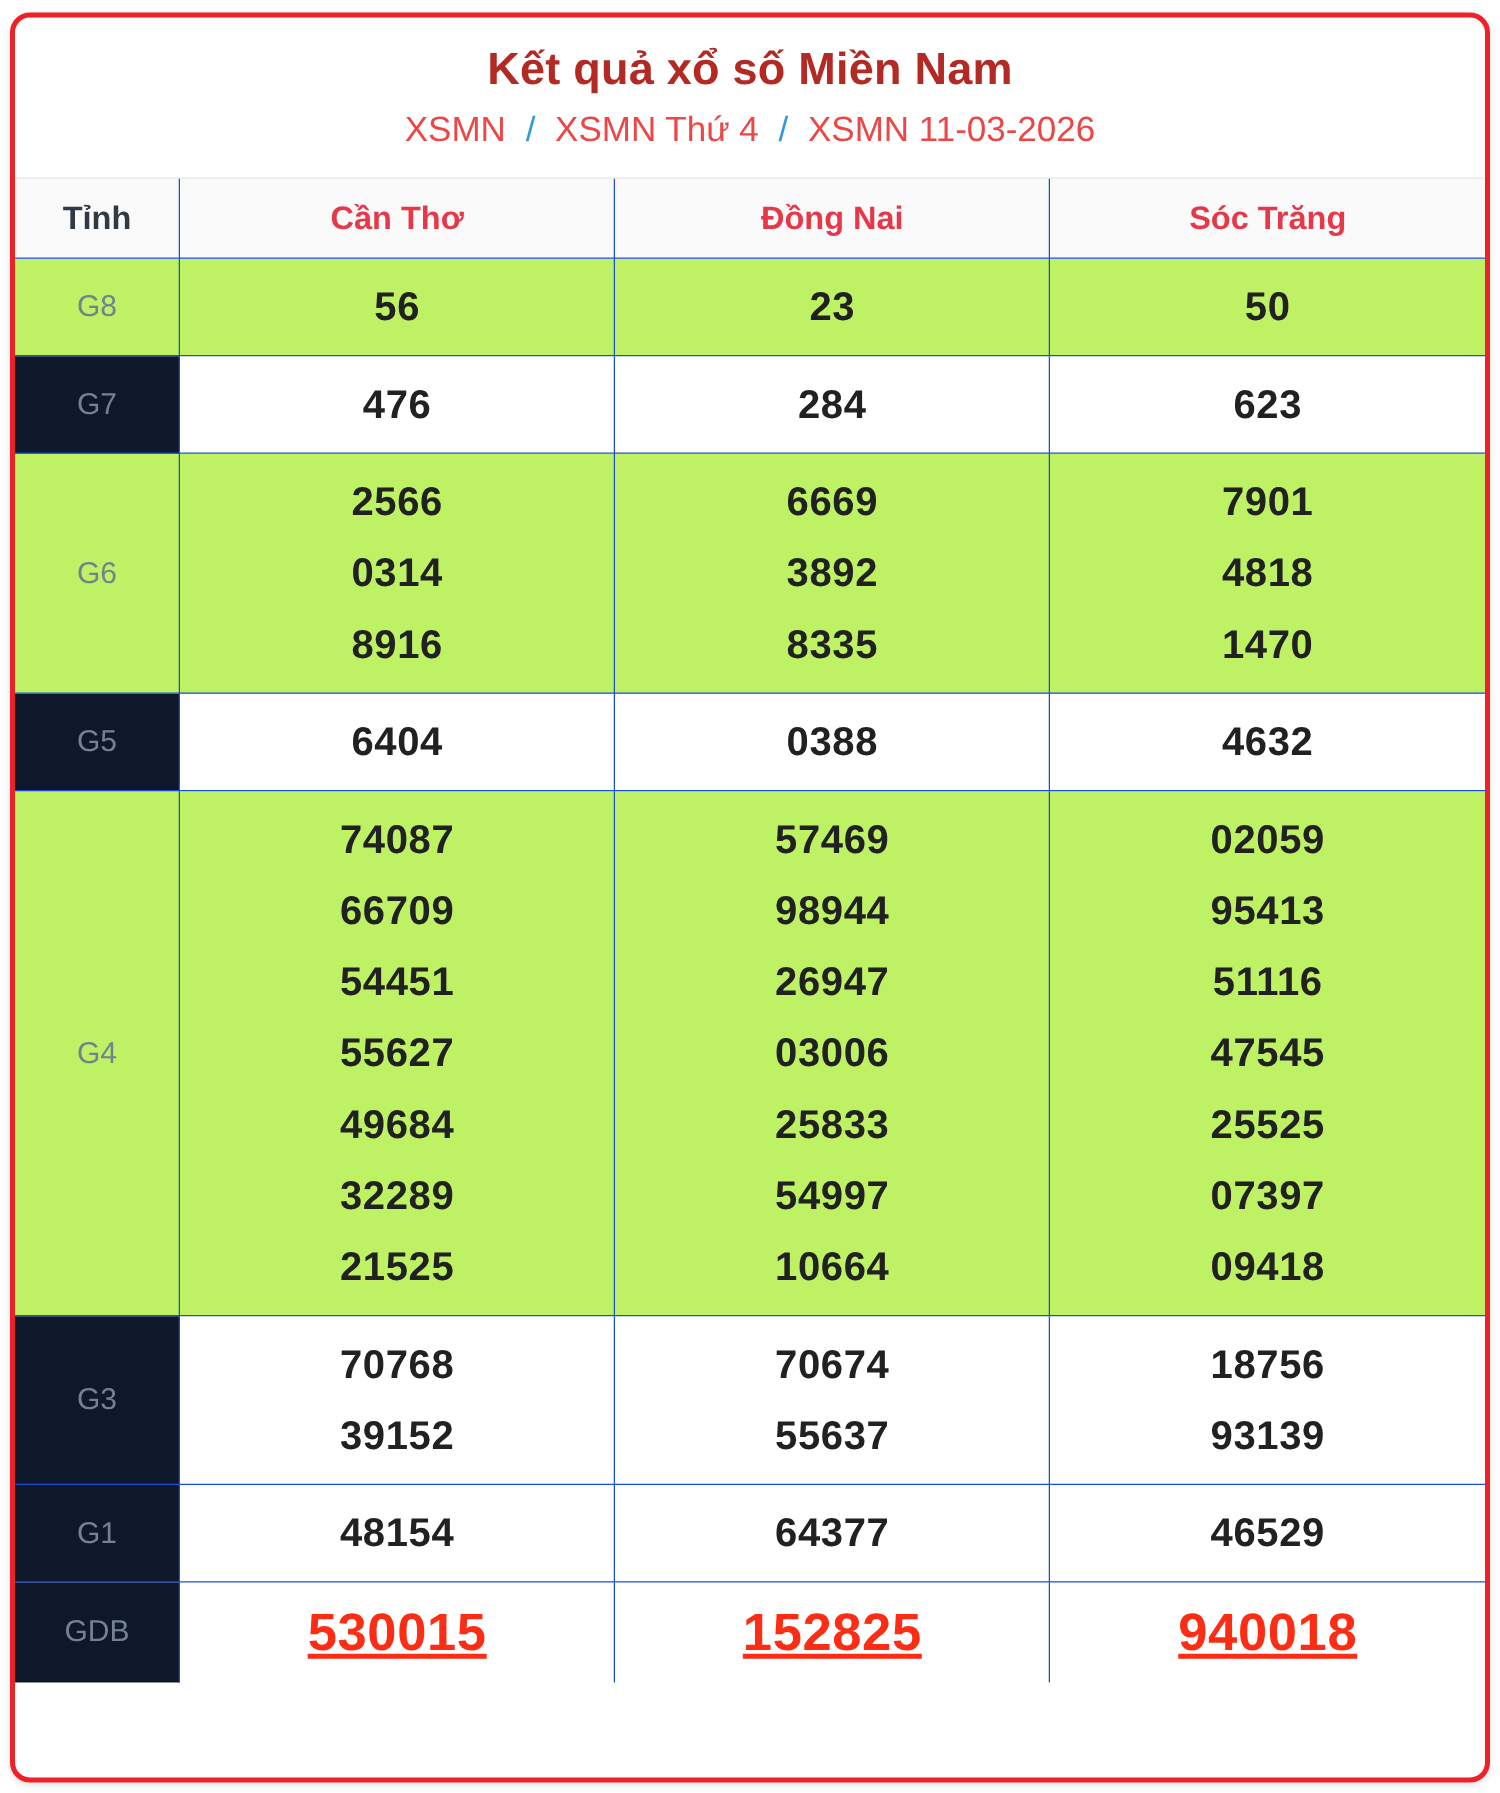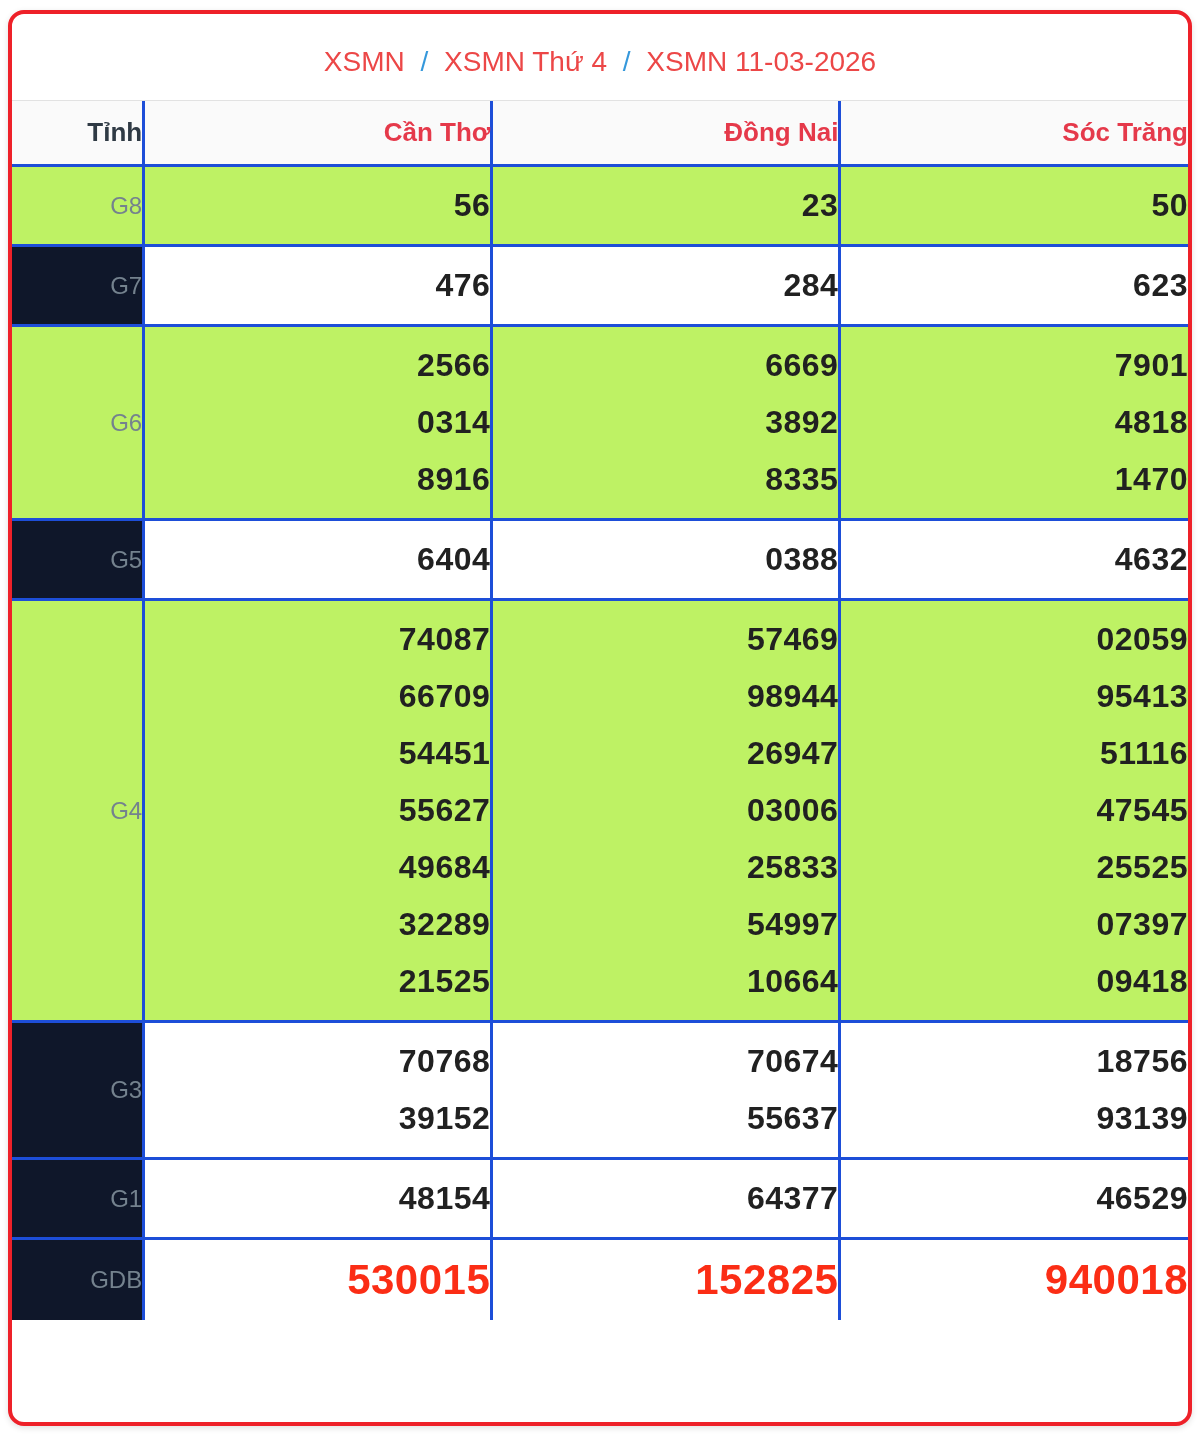--- a/index.html
+++ b/index.html
@@ -45,22 +45,22 @@
   .table-wrap { border-top: 1px solid #e2e2e2; }
   table {
     width: 100%;
     border-collapse: collapse;
     border-style: hidden; 
     table-layout: fixed;
   }
   col.c-label { width: 11.2%; }
   col.c-prov  { width: 29.6%; }
   th, td {
-    border: 3px solid #1d4ed8;
-    text-align: right;
+    border: 1px solid #1d4ed8;
+    text-align: center;
     vertical-align: middle;
   }
   thead th {
     background: #fafafa;
     padding: 16px 0;
     font-size: 26px;
     font-weight: bold;
   }
   thead th.corner { color: #2f3a44; }
   thead th.province { color: #e5394a; cursor: pointer; }
@@ -77,27 +77,29 @@
     font-size: 32px;
     font-weight: bold;
     color: #212121;
     line-height: 57px;
     letter-spacing: 0.5px;
   }
   tr.highlight .num {
     color: #fb2d15;
     font-size: 42px;
     line-height: 60px;
+    text-decoration: underline;
   }
 </style>
 </head>
 <body>
 
 <div class="card">
   <div class="head-area">
+    <div class="page-title">Kết quả xổ số Miền Nam</div>
     <div class="breadcrumb">
       <a>XSMN</a>
       <span class="sep">/</span>
       <a>XSMN Thứ 4</a>
       <span class="sep">/</span>
       <a>XSMN 11-03-2026</a>
     </div>
   </div>
 
   <div class="table-wrap">

